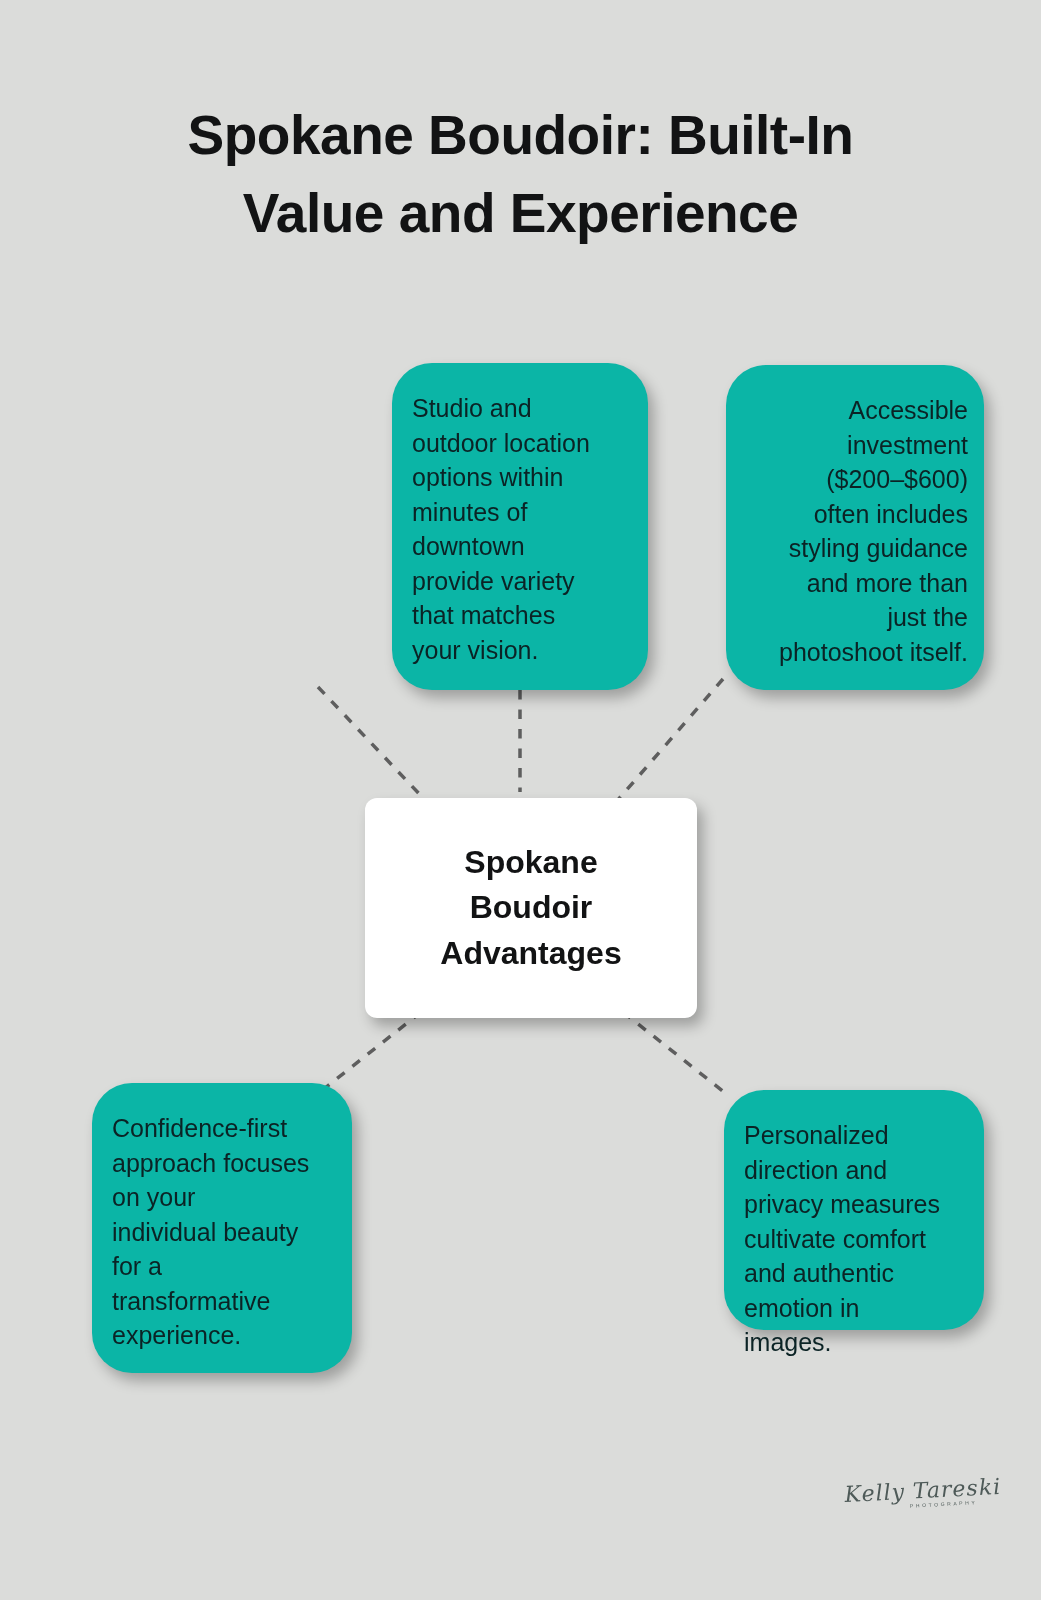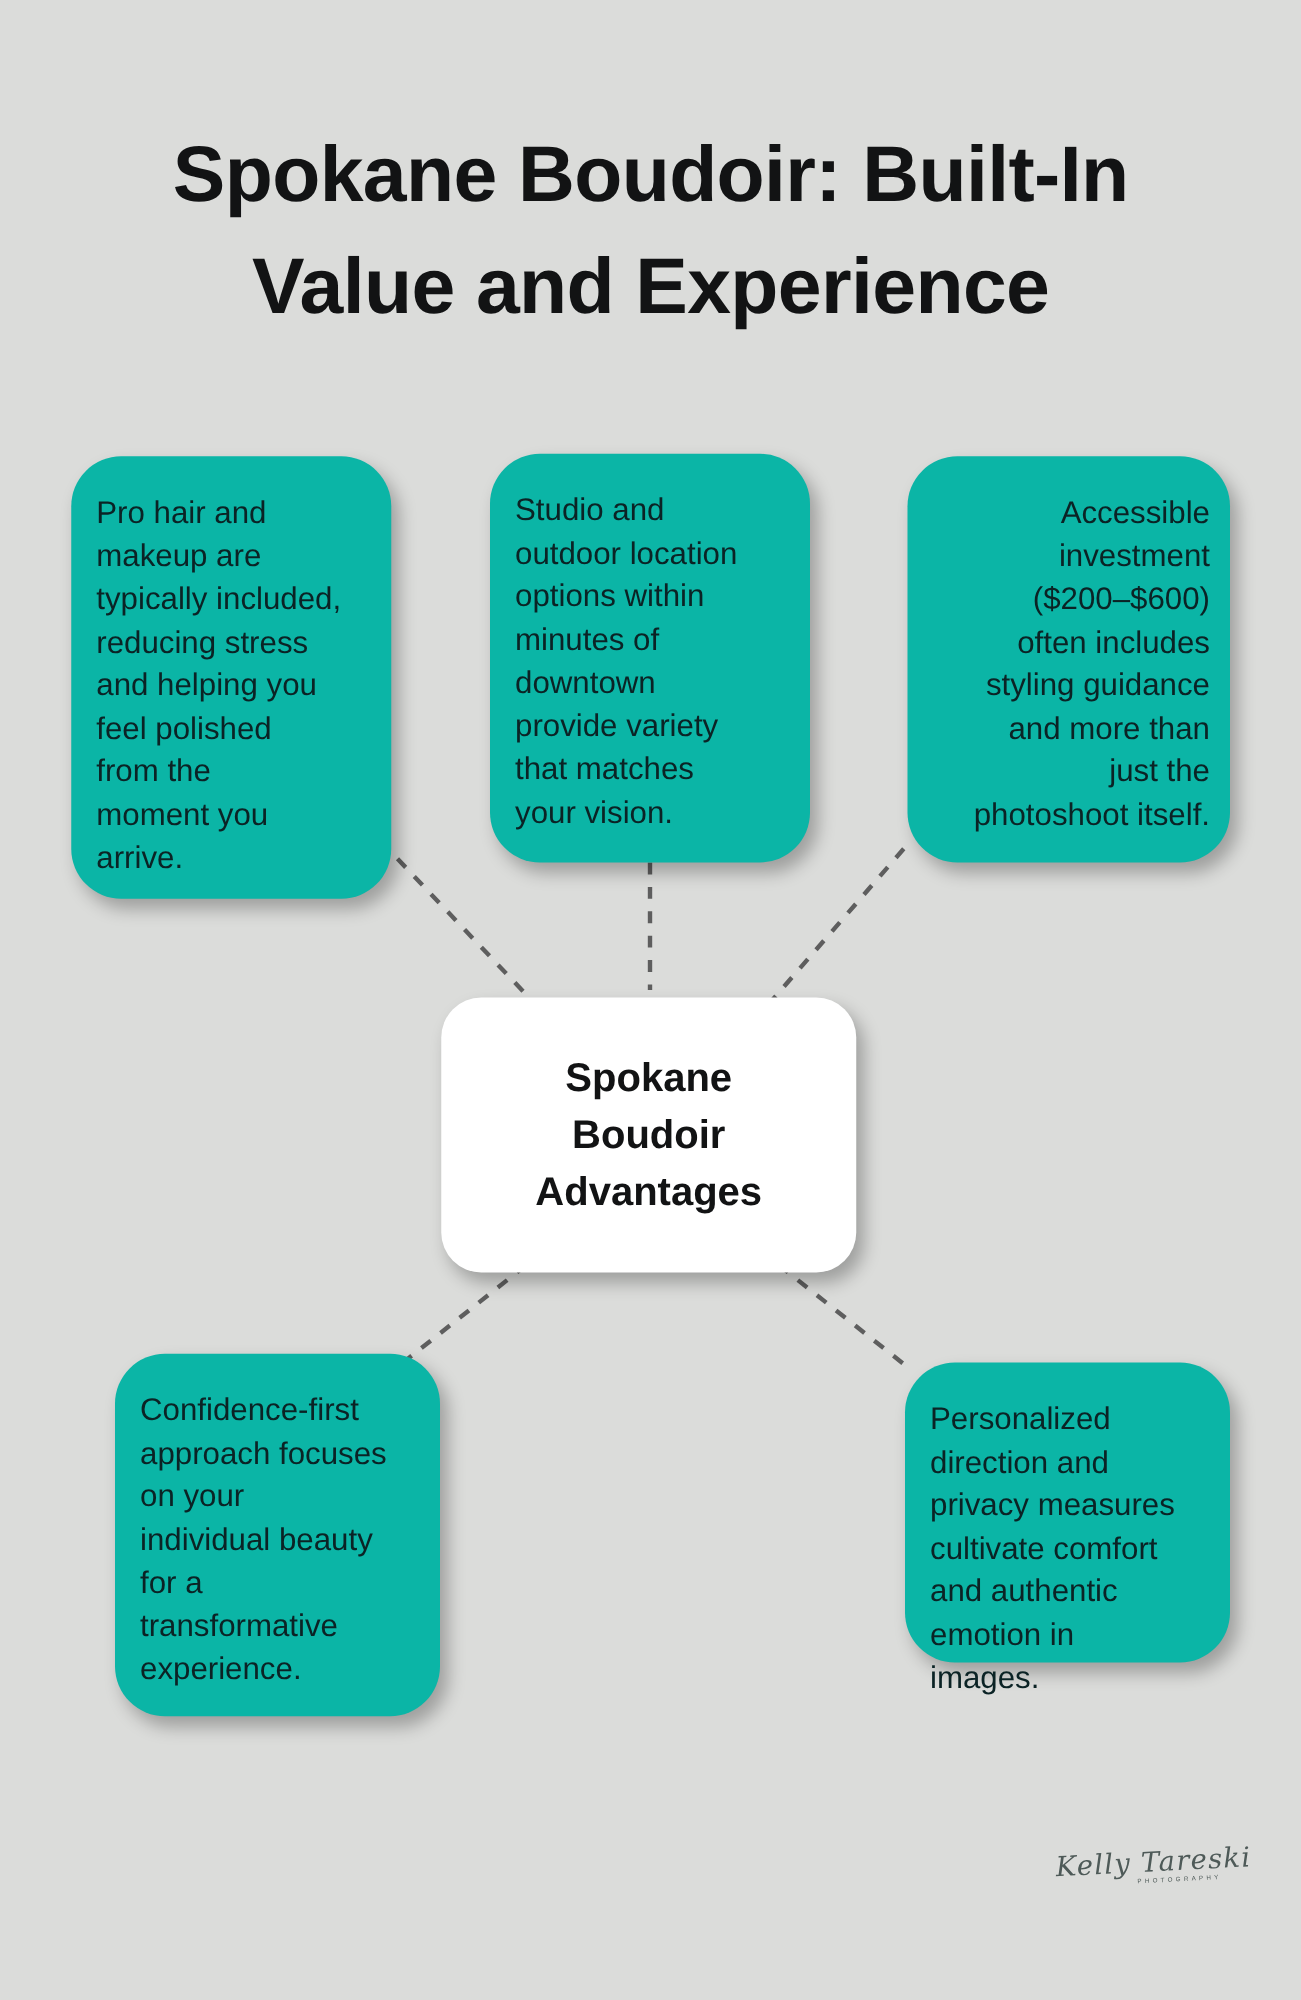--- a/index.html
+++ b/index.html
@@ -24,21 +24,21 @@
     background:var(--background);
     overflow:hidden;
   }
   .title{
     position:absolute;
     top:96px;
     left:0;
     width:100%;
     margin:0;
     text-align:center;
-    font-size:63px;
+    font-size:55px;
     font-weight:800;
     line-height:1.42;
     letter-spacing:-0.5px;
     color:var(--title-text);
     white-space:pre-line;
   }
   .connectors{
     position:absolute;
     top:0;left:0;
     width:1041px;height:1600px;
@@ -62,23 +62,23 @@
     line-height:1.38;
     color:var(--card-text);
     white-space:pre-line;
   }
   .card.tl{ left:57px;  top:365px;  width:256px; height:354px; }
   .card.tm{ left:392px; top:363px;  width:256px; height:327px; }
   .card.tr{ left:726px; top:365px;  width:258px; height:325px;text-align:right; }
   .card.bl{ left:57px;  top:1083px; width:260px; height:290px;margin-left:35px; }
   .card.br{ left:724px; top:1090px; width:260px; height:240px; }
   .card.center{
-    left:353px; top:798px; width:332px; height:220px;
+    left:365px; top:798px; width:332px; height:220px;
     background:var(--center-bg);
-    border-radius:32px;
+    border-radius:12px;
     display:flex;
     align-items:center;
     justify-content:center;
   }
   .card.center p{
     padding:0;
     text-align:center;
     font-size:32px;
     font-weight:800;
     line-height:1.42;
@@ -121,31 +121,20 @@
 Value and Experience</h1>
 
   <svg class="connectors" viewBox="0 0 1041 1600" aria-hidden="true">
     <line x1="318" y1="687" x2="426" y2="801"></line>
     <line x1="520" y1="690" x2="520" y2="792"></line>
     <line x1="723" y1="679" x2="617" y2="801"></line>
     <line x1="421" y1="1012" x2="315" y2="1096"></line>
     <line x1="623" y1="1012" x2="729" y2="1096"></line>
   </svg>
 
-  <div class="card teal tl">
-    <p>Pro hair and
-makeup are
-typically included,
-reducing stress
-and helping you
-feel polished
-from the
-moment you
-arrive.</p>
-  </div>
 
   <div class="card teal tm">
     <p>Studio and
 outdoor location
 options within
 minutes of
 downtown
 provide variety
 that matches
 your vision.</p>

